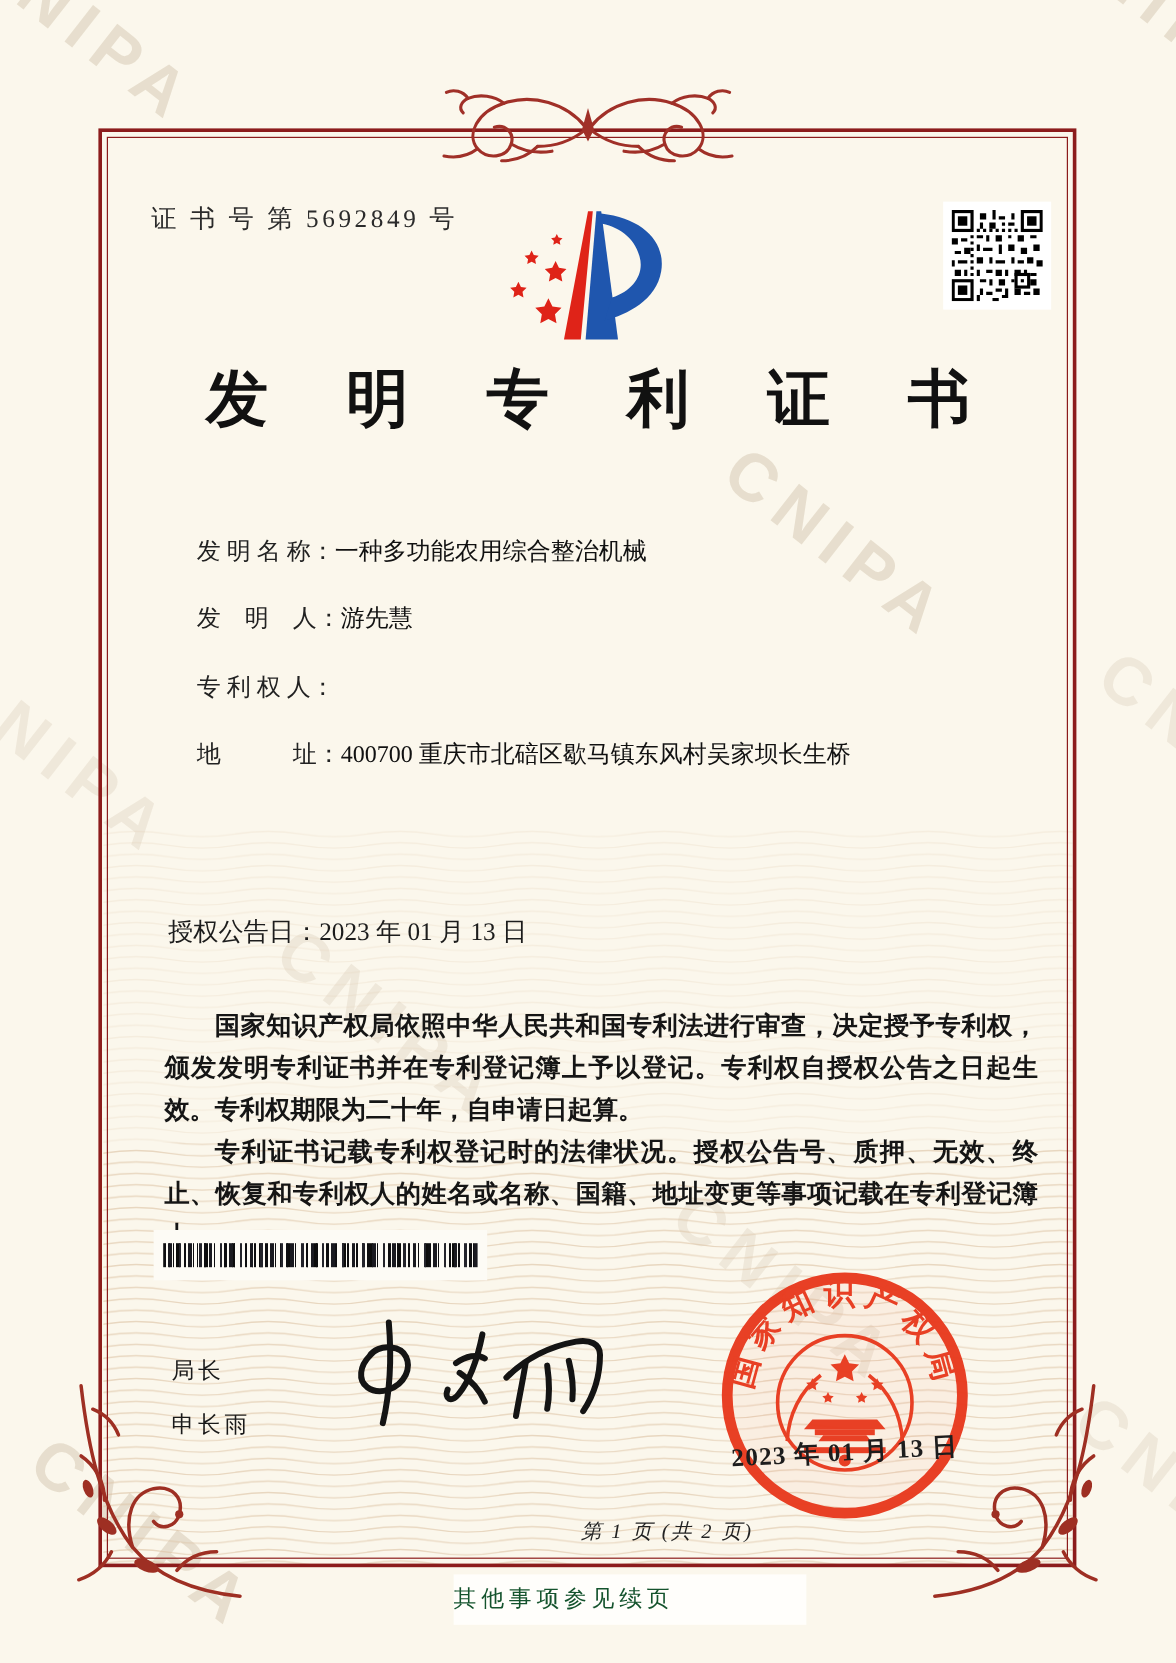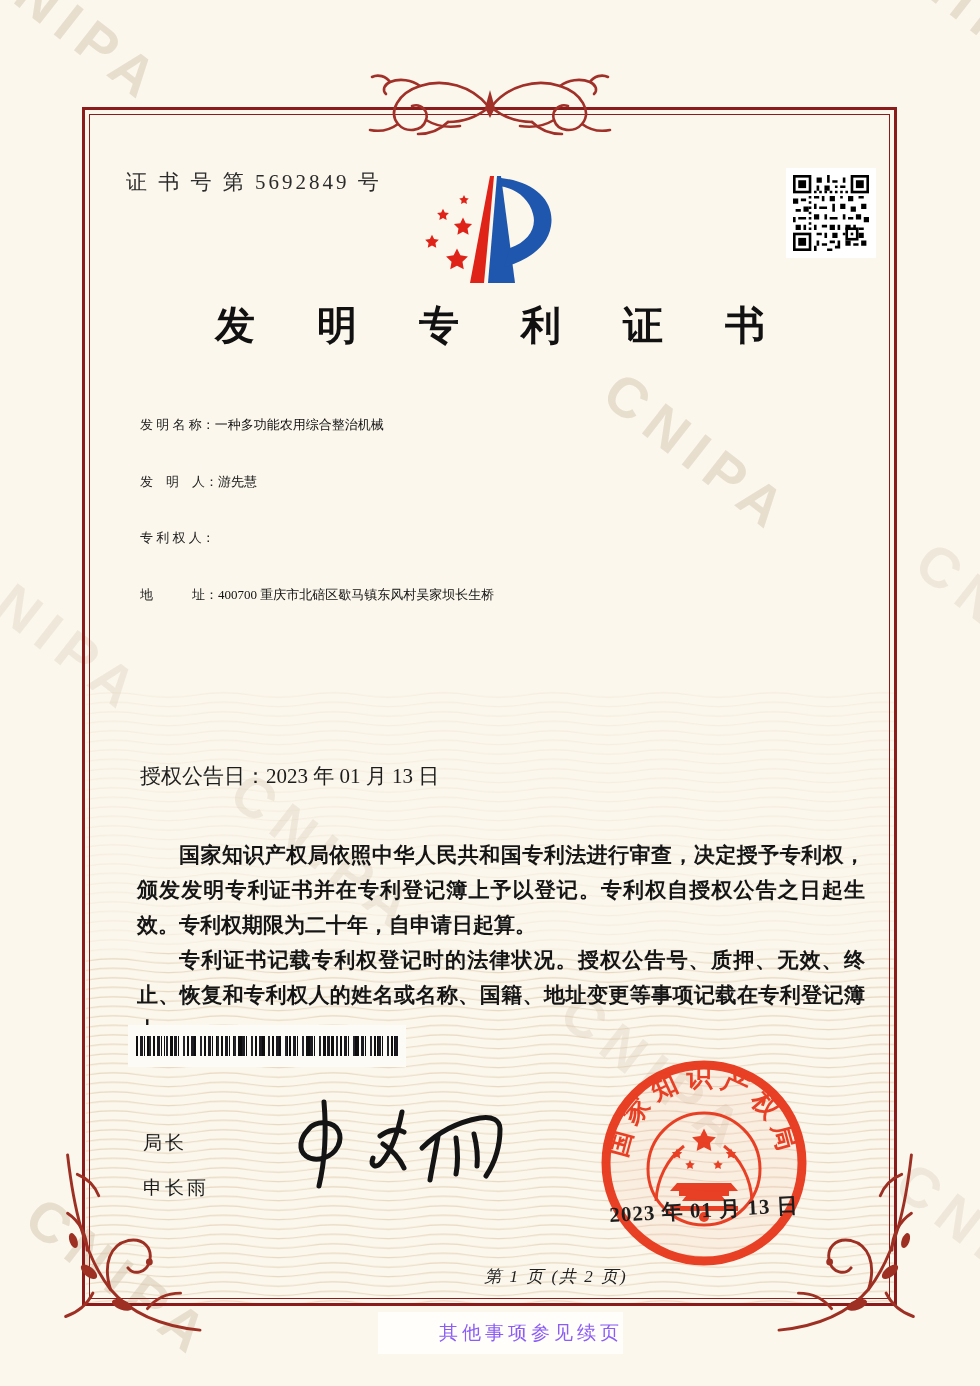--- a/index.html
+++ b/index.html
@@ -36,25 +36,25 @@
   .corner-br{ left:742px; top:1145px; transform:scaleX(-1); }
 
   .cert-no{ left:126px; top:168px; font-size:21px; letter-spacing:3px; color:#2b2b2b; z-index:5;text-align:center; }
 
   .logo{ left:420px; top:156px; width:150px; height:140px; z-index:5; }
 
   .qr-box{ left:786px; top:168px; width:90px; height:90px; background:#ffffff; z-index:5;
     display:flex; align-items:center; justify-content:center; }
 
   .title{ left:0; top:298px; width:980px; text-align:center;
-    font-size:40px; font-weight:700; letter-spacing:26px; text-indent:26px;
+    font-size:52px; font-weight:700; letter-spacing:26px; text-indent:26px;
     color:#111; z-index:5; }
 
   .fields{ left:140px; top:416px; width:740px; z-index:5; }
-  .f-row{ height:56.5px; font-size:13px; display:flex; align-items:flex-start; }
+  .f-row{ height:56.5px; font-size:20px; display:flex; align-items:flex-end;margin-left:24px; }
   .f-label{ color:#222; white-space:pre; }
   .f-value{ color:#111; }
 
   .grant-row{ left:140px; top:762px; width:740px; font-size:21px; z-index:5; }
   .grant-no{ position:absolute; left:368px; top:0; }
 
   .body-text{ left:137px; top:838px; width:728px; z-index:5;font-weight:bold; }
   .body-text p{ font-size:21px; line-height:35px; text-indent:2em; color:#151515;
     text-align:justify; }
 
@@ -73,23 +73,23 @@
   .signature{ left:280px; top:1092px; width:250px; height:108px; z-index:6; }
 
   .seal{ left:597px; top:1056px; width:214px; height:214px; z-index:6; opacity:0.96; }
   .seal-date{ left:582px; top:1196px; width:244px; text-align:center;
     font-size:21px; letter-spacing:1px; color:#1d1d1d; transform:rotate(-3deg);
     z-index:7; font-weight:700; }
 
   .page-info{ left:82px; top:1265px; width:948px; text-align:center;
     font-size:17px; letter-spacing:2px; color:#222; z-index:5;font-style:italic; }
 
-  .continuation{ left:378px; top:1312px; width:245px; height:42px; background:#fffefb;
-    text-align:right; line-height:42px; font-size:19px; letter-spacing:4px;
-    color:#8b5cf6; z-index:5; }
+  .continuation{ left:378px; top:1312px; width:294px; height:42px; background:#fffefb;
+    text-align:left; line-height:42px; font-size:19px; letter-spacing:4px;
+    color:#14532d; z-index:5; }
 </style>
 </head>
 <body>
 
 <span class="wm" style="left:-40px; top:-10px;">CNIPA</span>
 <span class="wm" style="left:856px; top:-30px;">CNIPA</span>
 <span class="wm" style="left:588px; top:420px;">CNIPA</span>
 <span class="wm faint" style="left:-60px; top:600px;">CNIPA</span>
 <span class="wm faint" style="left:900px; top:590px;">CNIPA</span>
 <span class="wm faint" style="left:215px; top:820px;">CNIPA</span>

